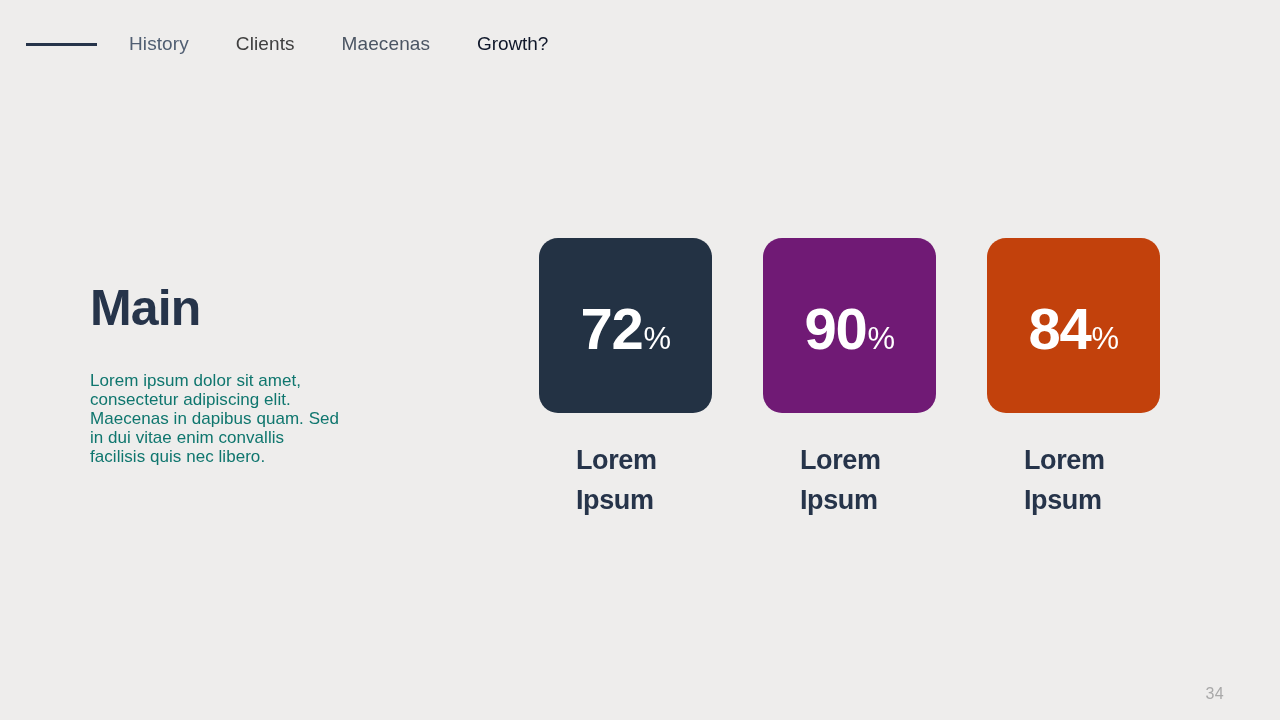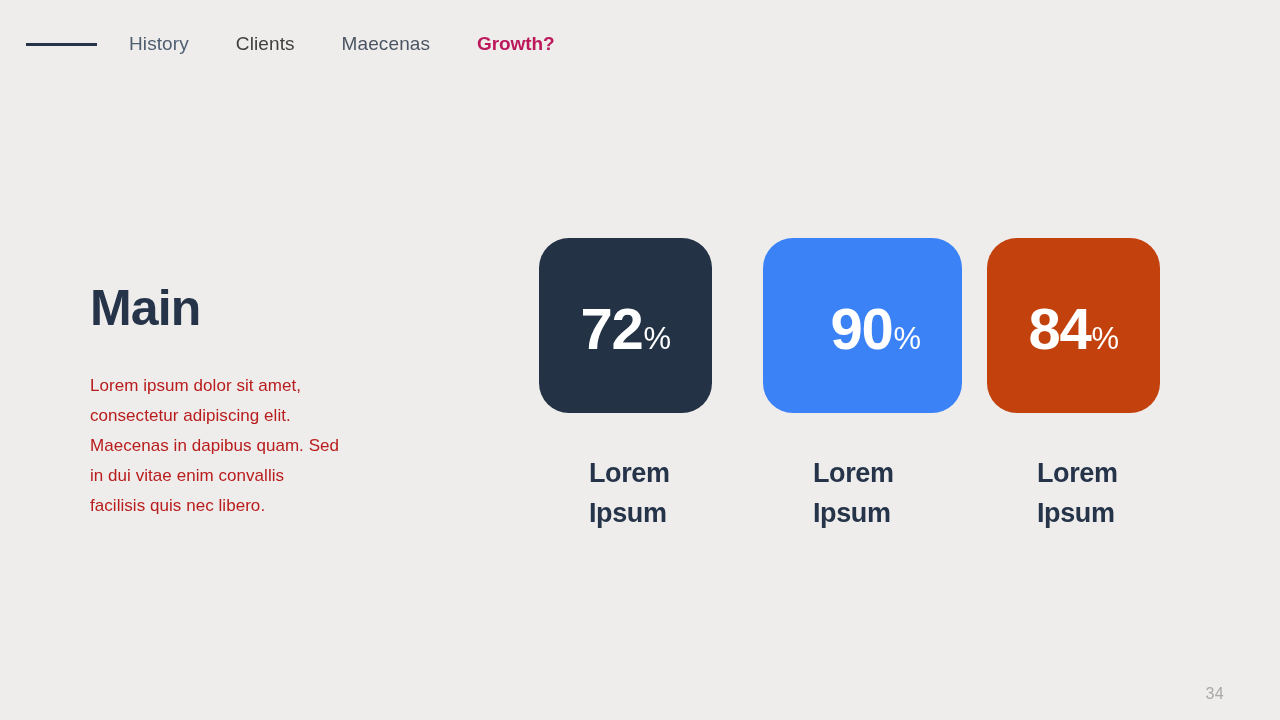--- a/index.html
+++ b/index.html
@@ -43,22 +43,22 @@
     font-size: 19px;
     line-height: 34px;
     letter-spacing: 0.1px;
     white-space: nowrap;
     margin-right: 47px;
   }
   .nav-item.tone-1 { color: #505E72; font-weight: 400; }
   .nav-item.tone-2 { color: #404040; font-weight: 400; }
   .nav-item.tone-3 { color: #4B5563; font-weight: 400; }
   .nav-item.active {
-    color: #be185d;
-    font-weight: 700;
+    color: #0f172a;
+    font-weight: 400;
     letter-spacing: -0.1px;
     margin-right: 0;
   }
 
   
   .left-col {
     position: absolute;
     left: 90px;
     top: 238px;
     width: 300px;
@@ -70,42 +70,42 @@
     line-height: 53px;
     font-weight: 700;
     color: #26344A;
     letter-spacing: -0.9px;
   }
   .slide-title .t-line { display: block; }
   .slide-body {
     margin: 0;
     padding-top: 36px;
     font-size: 17px;
-    line-height: 30px;
-    font-weight: 400;
-    color: #b91c1c;
+    line-height: 19px;
+    font-weight: 400;
+    color: #0f766e;
     letter-spacing: 0.05px;
     width: 250px;
   }
 
   
   .stats {
     position: absolute;
     left: 539px;
     top: 238px;
     display: flex;
     gap: 51px;
   }
   .stat {
     width: 173px;
   }
   .stat-tile {
     width: 173px;
     height: 175px;
-    border-radius: 30px;
+    border-radius: 19px;
     display: flex;
     align-items: center;
     justify-content: center;
   }
   .stat-value {
     display: flex;
     align-items: baseline;
     color: #FFFFFF;
     transform: translateY(3px);
   }
@@ -116,21 +116,21 @@
     letter-spacing: -1.2px;
   }
   .stat-unit {
     font-size: 31px;
     line-height: 31px;
     font-weight: 400;
     letter-spacing: -0.5px;
     margin-left: 1px;
   }
   .stat-label {
-    margin: 13px;
+    margin: 0;
     padding-left: 37px;
     padding-top: 27px;
     font-size: 27px;
     line-height: 40px;
     font-weight: 700;
     color: #26344A;
     letter-spacing: -0.4px;
   }
   .stat-label .l-line { display: block; }
 
@@ -175,21 +175,21 @@
         <span class="stat-unit">%</span>
       </div>
     </div>
     <p class="stat-label">
       <span class="l-line">Lorem</span>
       <span class="l-line">Ipsum</span>
     </p>
   </div>
 
   <div class="stat">
-    <div class="stat-tile" style="background: #3b82f6; padding-left: 26px;">
+    <div class="stat-tile" style="background: #701a75;">
       <div class="stat-value">
         <span class="stat-number">90</span>
         <span class="stat-unit">%</span>
       </div>
     </div>
     <p class="stat-label">
       <span class="l-line">Lorem</span>
       <span class="l-line">Ipsum</span>
     </p>
   </div>

